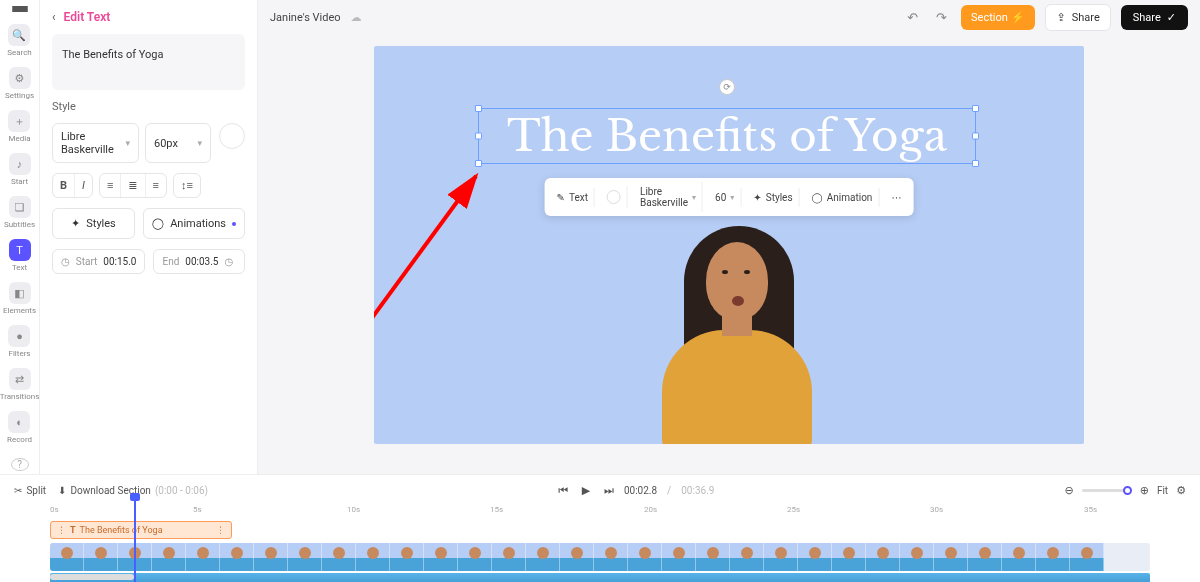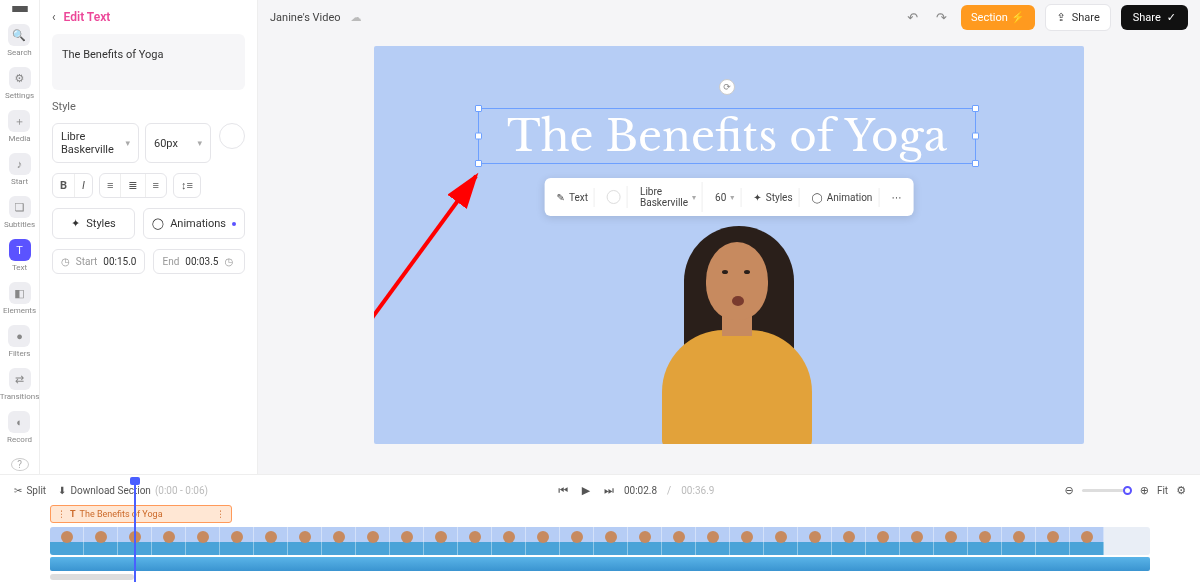--- a/index.html
+++ b/index.html
@@ -324,20 +324,30 @@
      <div class="zoom-grp">
        <span class="play-ico">⊖</span>
        <div class="zoom-track">
             <div class="zoom-thumb"></div>
           </div>
        <span class="play-ico">⊕</span>
        <span>Fit</span>
        <span class="play-ico">⚙</span>
      </div>
    </div>
+   <div class="ruler">
+     <span class="tick" style="left:0%">0s</span>
+     <span class="tick" style="left:13%">5s</span>
+     <span class="tick" style="left:27%">10s</span>
+     <span class="tick" style="left:40%">15s</span>
+     <span class="tick" style="left:54%">20s</span>
+     <span class="tick" style="left:67%">25s</span>
+     <span class="tick" style="left:80%">30s</span>
+     <span class="tick" style="left:94%">35s</span>
+   </div>
    <div class="timeline">
      <div class="text-clip">
           <span>⋮</span>
           <span class="t-ico">T</span>
           <span>The Benefits of Yoga</span>
           <span style="margin-left:auto">⋮</span>
         </div>
      <div class="vid-track">
        <div class="thumb"></div>
           <div class="thumb"></div>

